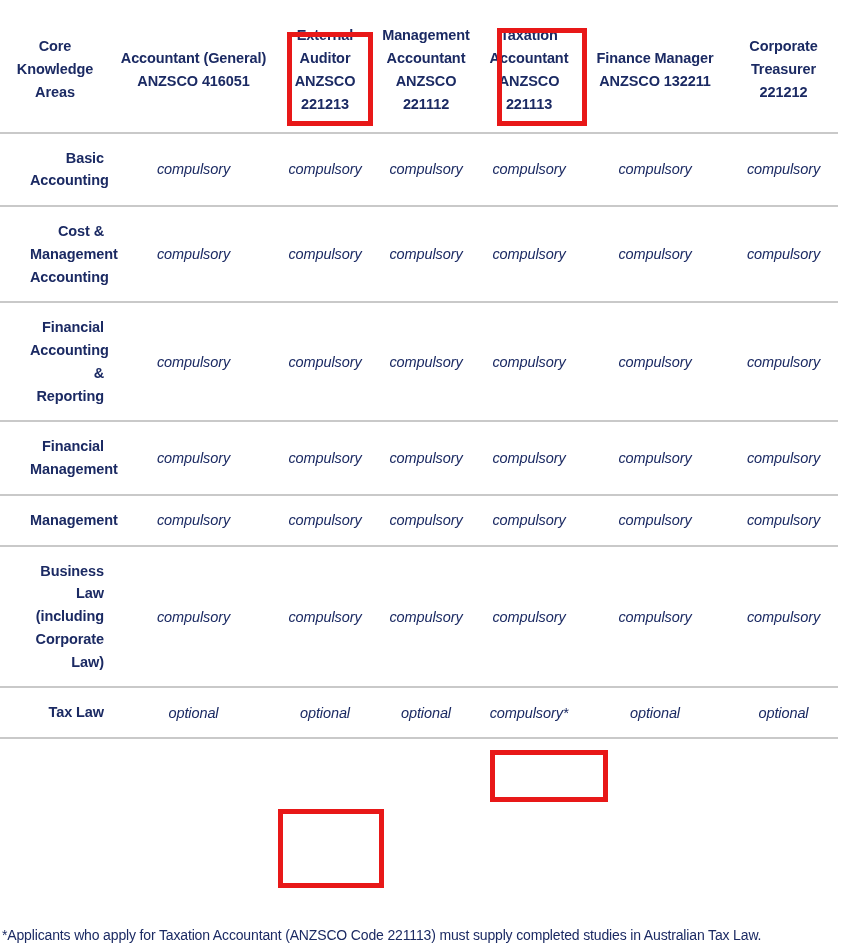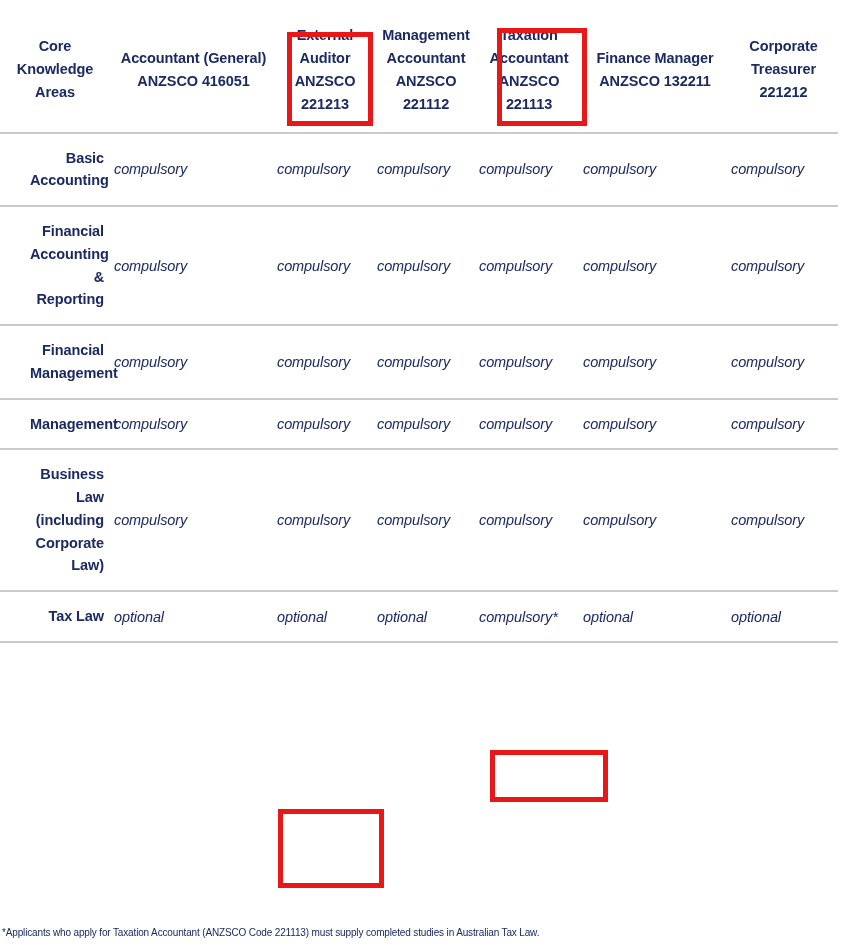--- a/index.html
+++ b/index.html
@@ -72,30 +72,31 @@
   td.row-head {
     font-weight: bold;
     text-align: right;
     padding: 13px 8px 13px 30px;
     line-height: 1.57;
     letter-spacing: -0.1px;
   }
 
   td.val {
     font-style: italic;
+    text-align: center;
     padding: 13px 2px;
     letter-spacing: -0.1px;
     white-space: nowrap;
   }
 
   .footnote {
     position: absolute;
     left: 2px;
     top: 927px;
-    font-size: 10px;
+    font-size: 14px;
     color: #1b2a63;
     letter-spacing: -0.15px;
     white-space: nowrap;
   }
 
   
   .hl {
     position: absolute;
     border: 5px solid #e81818;
     background: transparent;
@@ -170,20 +171,33 @@
           </td>
           <td class="val">compulsory</td>
           <td class="val">compulsory</td>
           <td class="val">compulsory</td>
           <td class="val">compulsory</td>
           <td class="val">compulsory</td>
           <td class="val">compulsory</td>
         </tr>
         <tr>
           <td class="row-head">
+            <div>Cost &amp;</div>
+            <div>Management</div>
+            <div>Accounting</div>
+          </td>
+          <td class="val">compulsory</td>
+          <td class="val">compulsory</td>
+          <td class="val">compulsory</td>
+          <td class="val">compulsory</td>
+          <td class="val">compulsory</td>
+          <td class="val">compulsory</td>
+        </tr>
+        <tr>
+          <td class="row-head">
             <div>Financial</div>
             <div>Accounting</div>
             <div>&amp; Reporting</div>
           </td>
           <td class="val">compulsory</td>
           <td class="val">compulsory</td>
           <td class="val">compulsory</td>
           <td class="val">compulsory</td>
           <td class="val">compulsory</td>
           <td class="val">compulsory</td>

